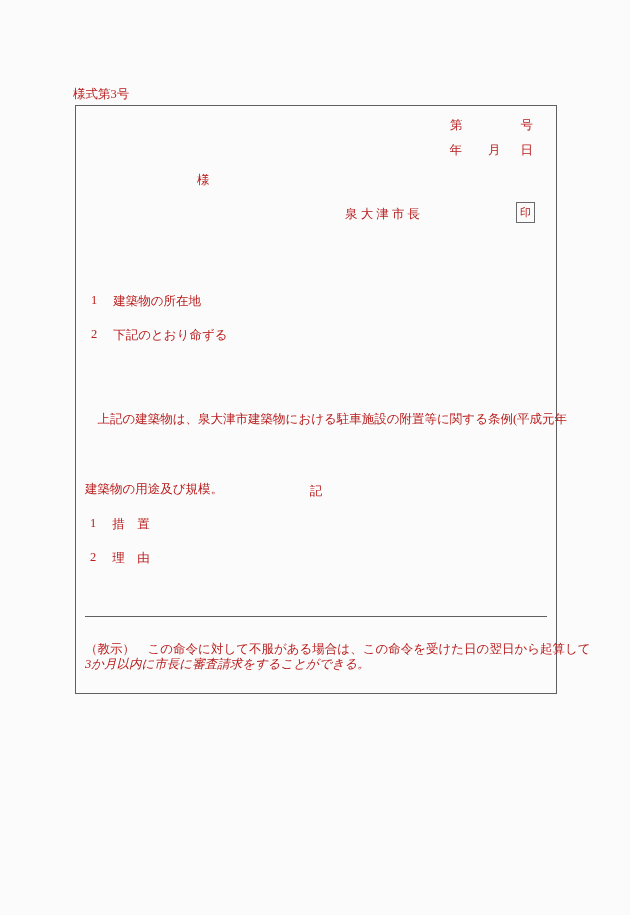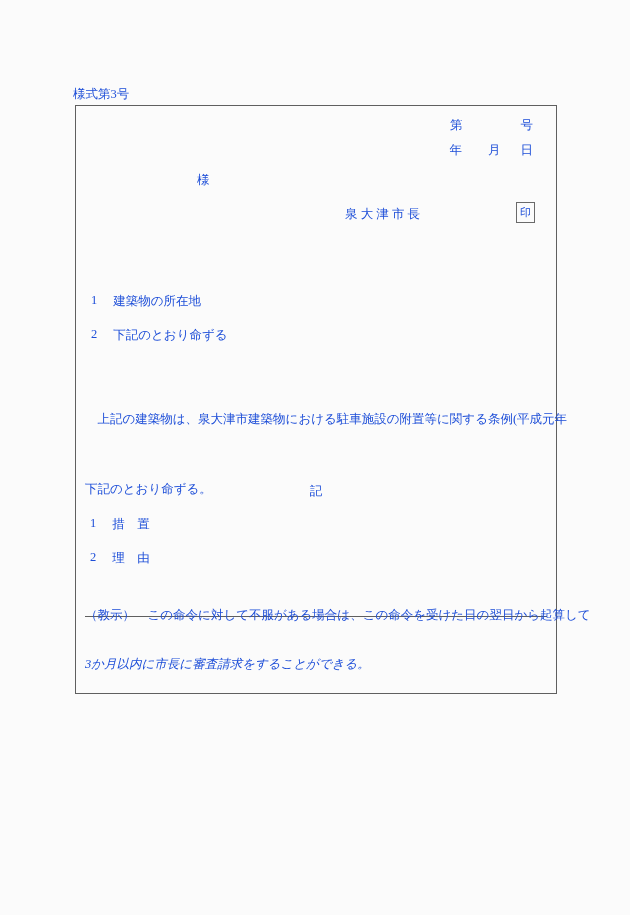--- a/index.html
+++ b/index.html
@@ -4,21 +4,21 @@
 <style>
   html, body { margin: 0; padding: 0; }
   body { background: #fbfbfb; }
 
   .page {
     position: relative;
     width: 630px;
     height: 915px;
     background: #fbfbfb;
     font-family: "Liberation Serif", "DejaVu Serif", serif;
-    color: #1d4ed8;
+    color: #b91c1c;
     font-size: 12.5px;
     overflow: hidden;
   }
 
   .abs { position: absolute; white-space: pre; }
 
   .form-label { left: 73px; top: 86px; }
 
   .frame {
     position: absolute;
@@ -71,21 +71,21 @@
   .order-item-1 { left: 14px; top: 410px; }
   .order-item-2 { left: 14px; top: 444px; }
 
   .notice-divider {
     position: absolute;
     left: 9px; top: 510px;
     width: 462px; height: 0;
     border-top: 1px solid #5f5f5f;
   }
   .notice-line   { left: 9px; width: 466px; }
-  .notice-line-0 { top: 501px; font-family: Liberation Mono, monospace; }
+  .notice-line-0 { top: 535px; font-family: Liberation Mono, monospace; }
   .notice-line-1 { top: 550px; font-style: italic; }
 </style>
 </head>
 <body>
 
 <div class="page">
 
   <div class="abs form-label">様式第3号</div>
 
   <div class="frame">
@@ -119,21 +119,21 @@
     </div>
 
     <div class="abs subject-item subject-item-2">
       <span>2</span>
       <span>下記のとおり命ずる</span>
     </div>
 
     <div class="abs body-line body-line-0">　上記の建築物は、泉大津市建築物における駐車施設の附置等に関する条例(平成元年</div>
 
 
-    <div class="abs body-line body-line-2">下記のとおり命ずる。</div>
+    <div class="abs body-line body-line-2">建築物の用途及び規模。</div>
 
     <div class="abs ki">記</div>
 
     <div class="abs order-item order-item-1">
       <span>1</span>
       <span>措　置</span>
     </div>
 
     <div class="abs order-item order-item-2">
       <span>2</span>

